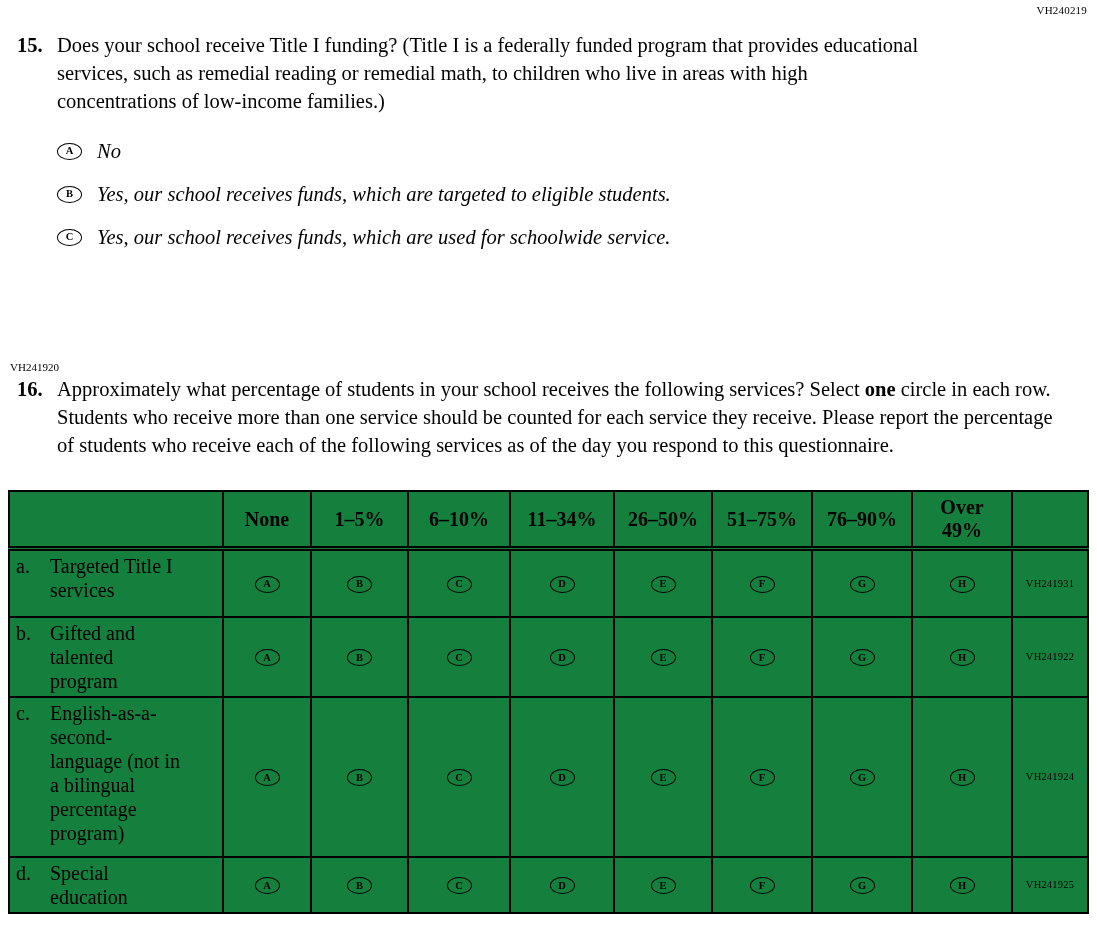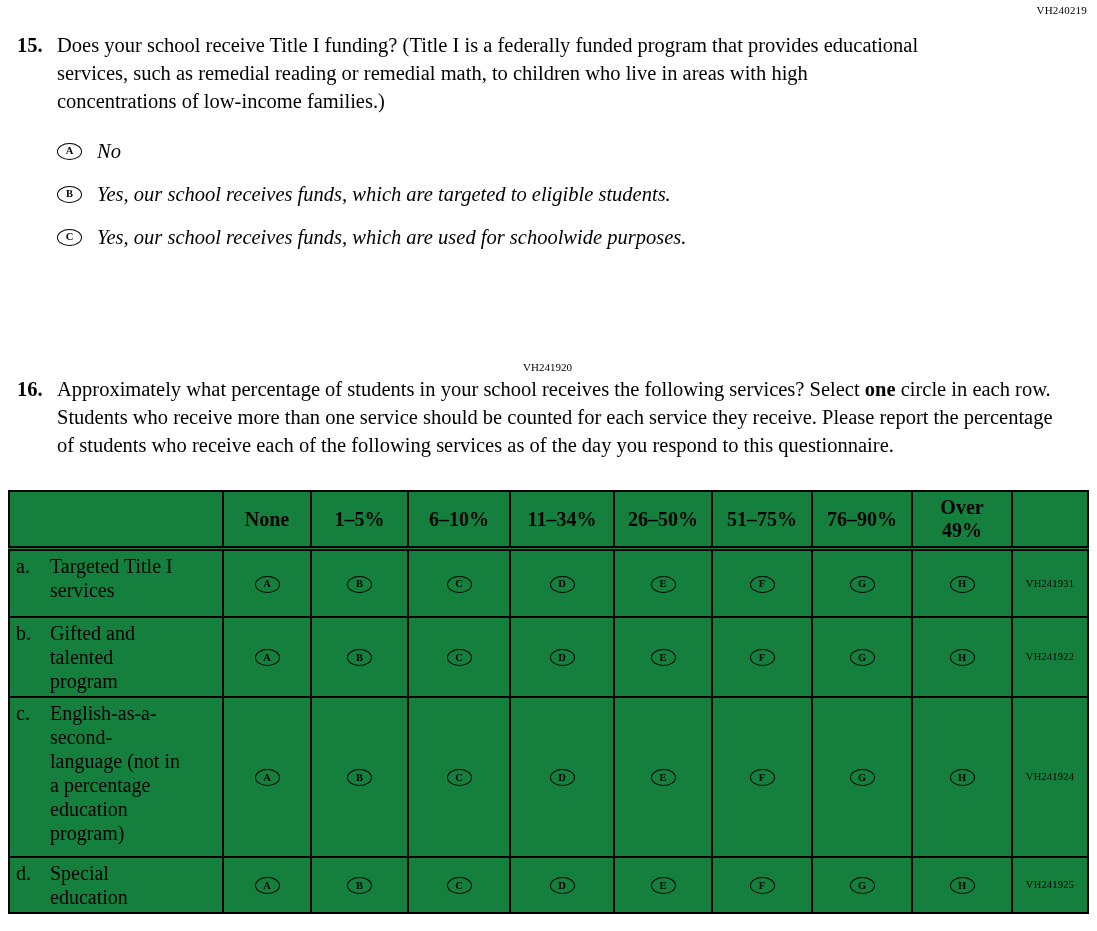--- a/index.html
+++ b/index.html
@@ -26,21 +26,21 @@
 
   .bubble {
     display: inline-flex; align-items: center; justify-content: center;
     width: 25px; height: 17px;
     border: 1.5px solid #000; border-radius: 50%;
     font-size: 10.5px; font-weight: bold; line-height: 1;
     flex: 0 0 auto;
     font-family: "Liberation Serif", "DejaVu Serif", serif;
   }
 
-  .q16-code { text-align: center; font-size: 11px; margin-top: 92px; padding-right: 4px; }
+  .q16-code { text-align: left; font-size: 11px; margin-top: 92px; padding-right: 4px; }
   .q16 { margin-top: 2px; }
 
   table.grid {
     border-collapse: collapse; table-layout: fixed;
     width: 1079px; margin-top: 31px; margin-left: -2px;
     background: #15803d;
   }
   .grid th, .grid td { border: 2px solid #000; }
   .grid thead th {
     border-bottom: 5px double #000;
@@ -81,21 +81,21 @@
         <div class="option">
           <span class="bubble">A</span>
           <span class="opt-label">No</span>
         </div>
         <div class="option">
           <span class="bubble">B</span>
           <span class="opt-label">Yes, our school receives funds, which are targeted to eligible students.</span>
         </div>
         <div class="option">
           <span class="bubble">C</span>
-          <span class="opt-label">Yes, our school receives funds, which are used for schoolwide purposes.</span>
+          <span class="opt-label">Yes, our school receives funds, which are used for schoolwide service.</span>
         </div>
       </div>
     </div>
   </div>
 
   <div class="q16-code">VH241920</div>
 
   <div class="question q16">
     <div class="qnum">16.</div>
     <div class="qbody">
@@ -162,21 +162,21 @@
           <td class="bubble-cell"><span class="bubble">E</span></td>
           <td class="bubble-cell"><span class="bubble">F</span></td>
           <td class="bubble-cell"><span class="bubble">G</span></td>
           <td class="bubble-cell"><span class="bubble">H</span></td>
           <td class="code-cell">VH241922</td>
         </tr>
         <tr>
           <td class="label-cell">
             <span class="label-wrap">
               <span class="row-prefix">c.</span>
-              <span class="row-text">English-as-a-second-language (not in a percentage education program)</span>
+              <span class="row-text">English-as-a-second-language (not in a bilingual percentage program)</span>
             </span>
           </td>
           <td class="bubble-cell"><span class="bubble">A</span></td>
           <td class="bubble-cell"><span class="bubble">B</span></td>
           <td class="bubble-cell"><span class="bubble">C</span></td>
           <td class="bubble-cell"><span class="bubble">D</span></td>
           <td class="bubble-cell"><span class="bubble">E</span></td>
           <td class="bubble-cell"><span class="bubble">F</span></td>
           <td class="bubble-cell"><span class="bubble">G</span></td>
           <td class="bubble-cell"><span class="bubble">H</span></td>

